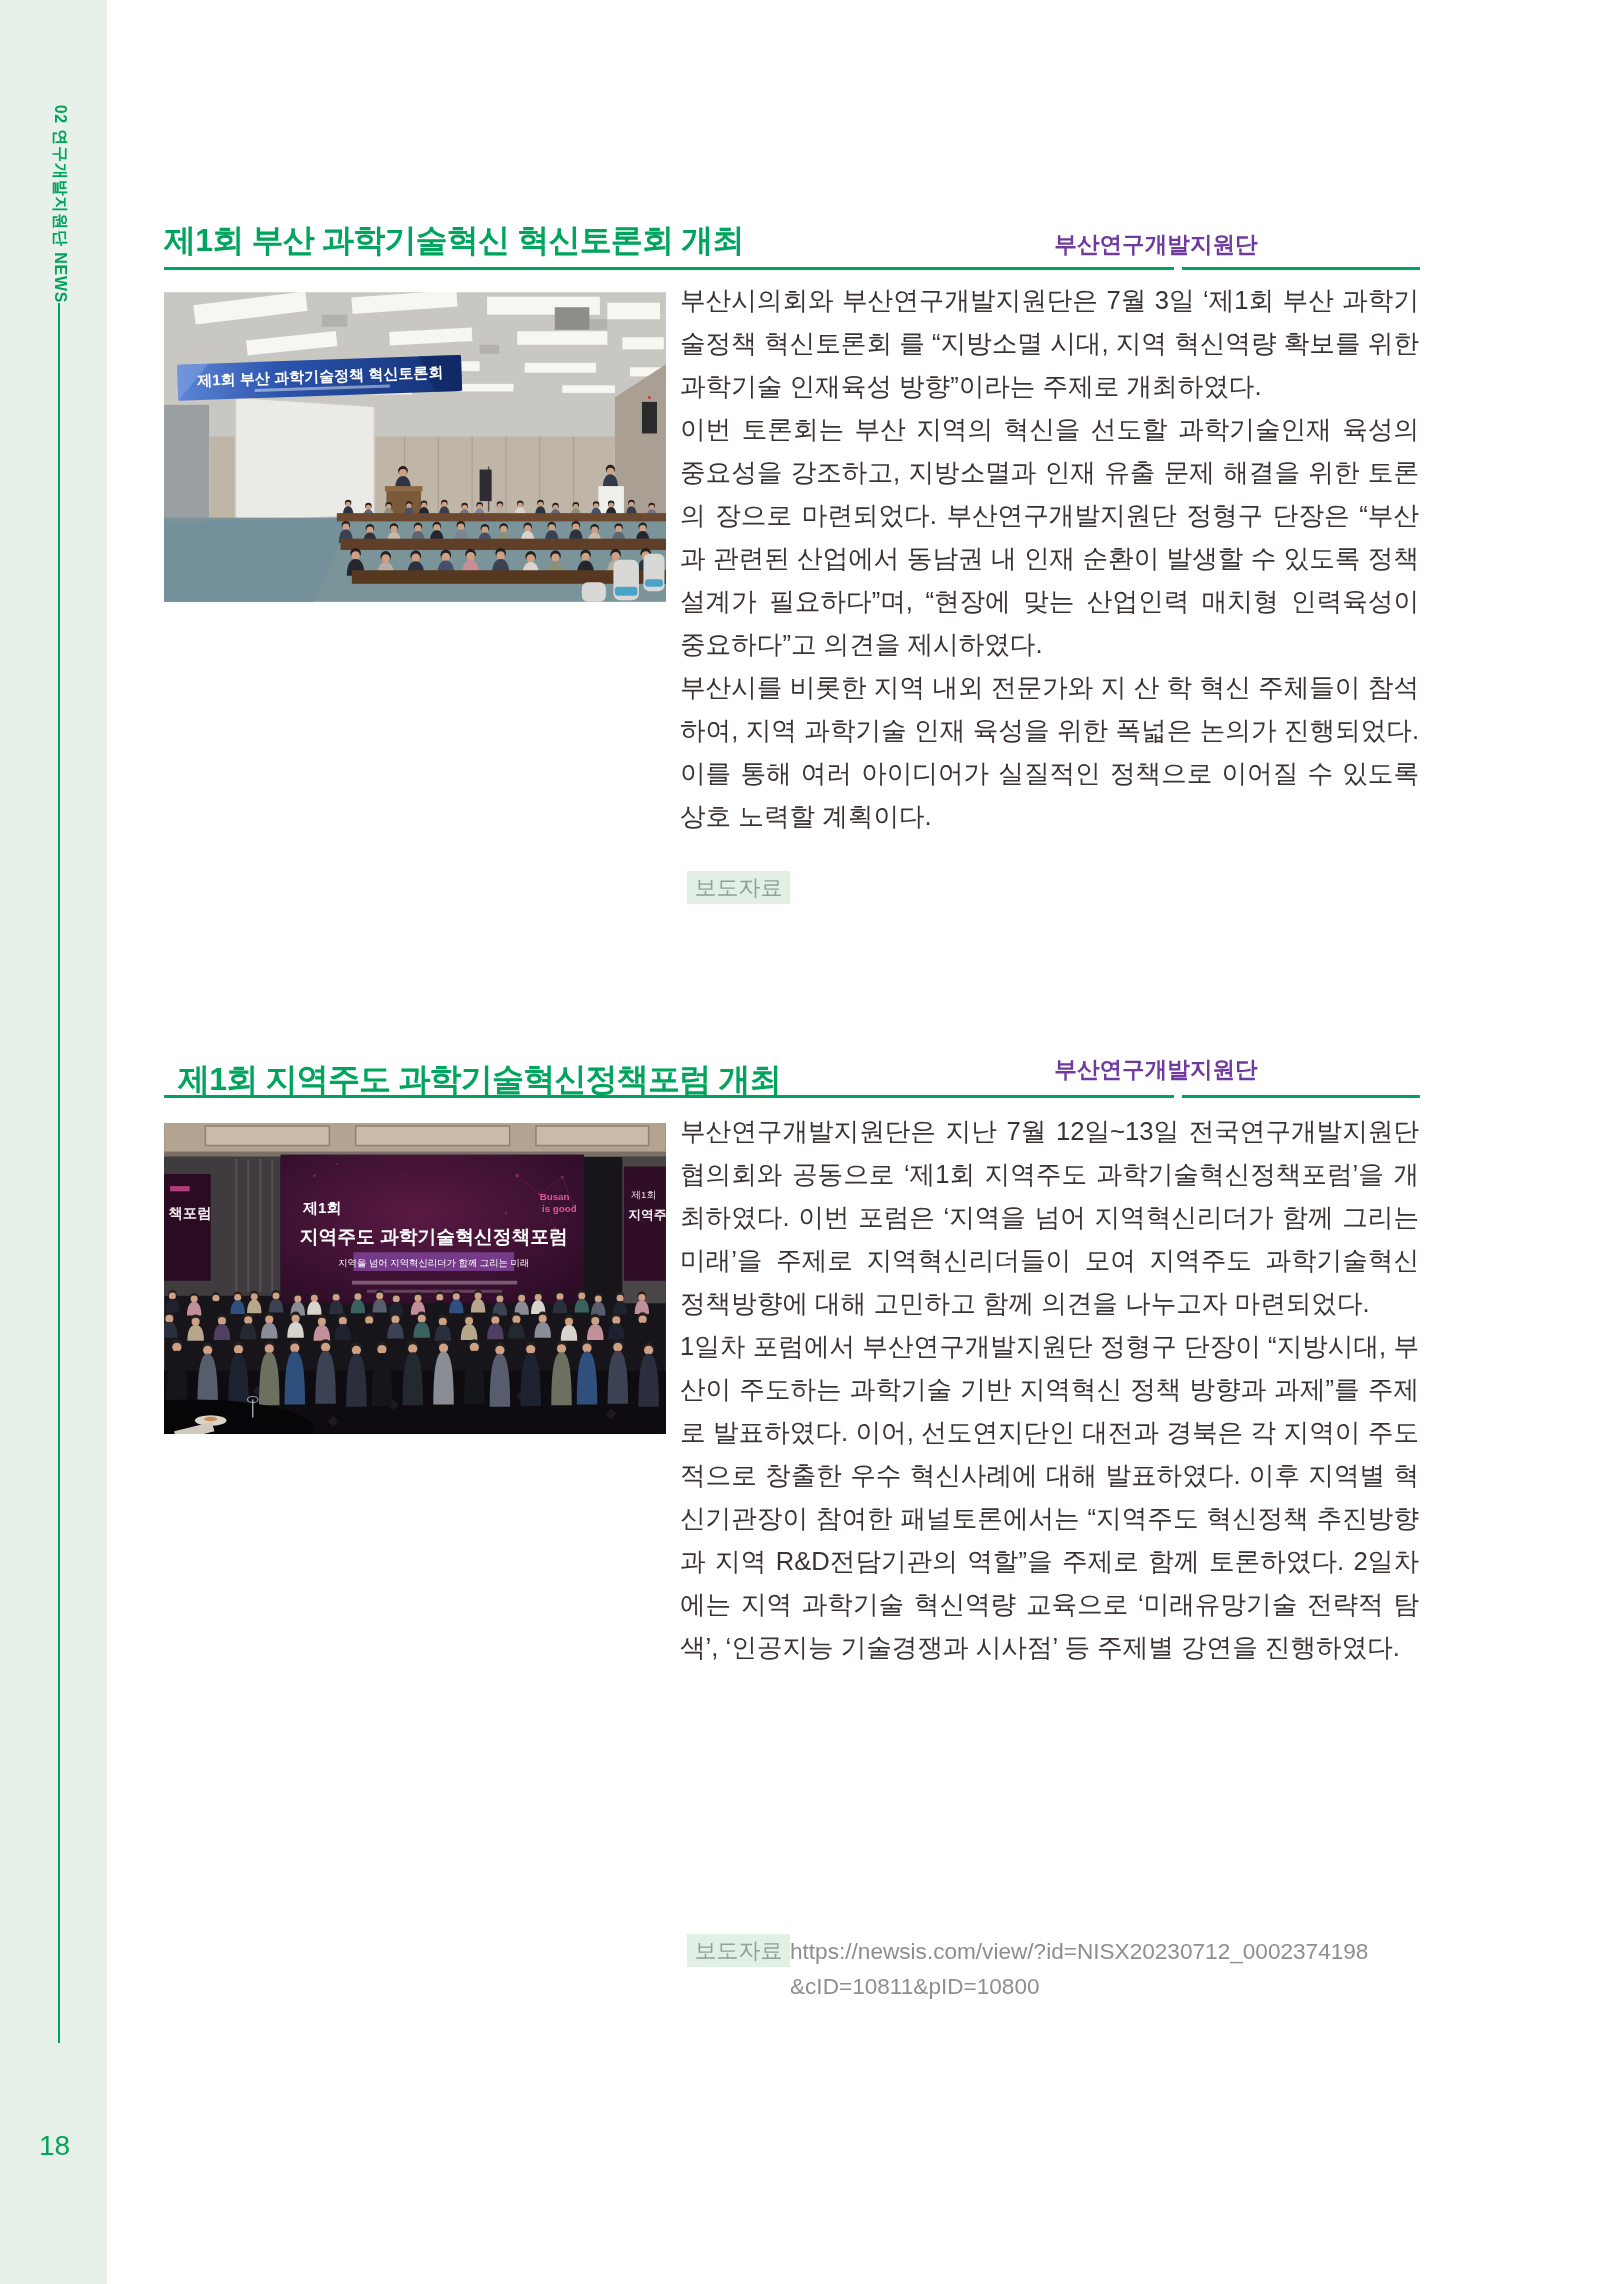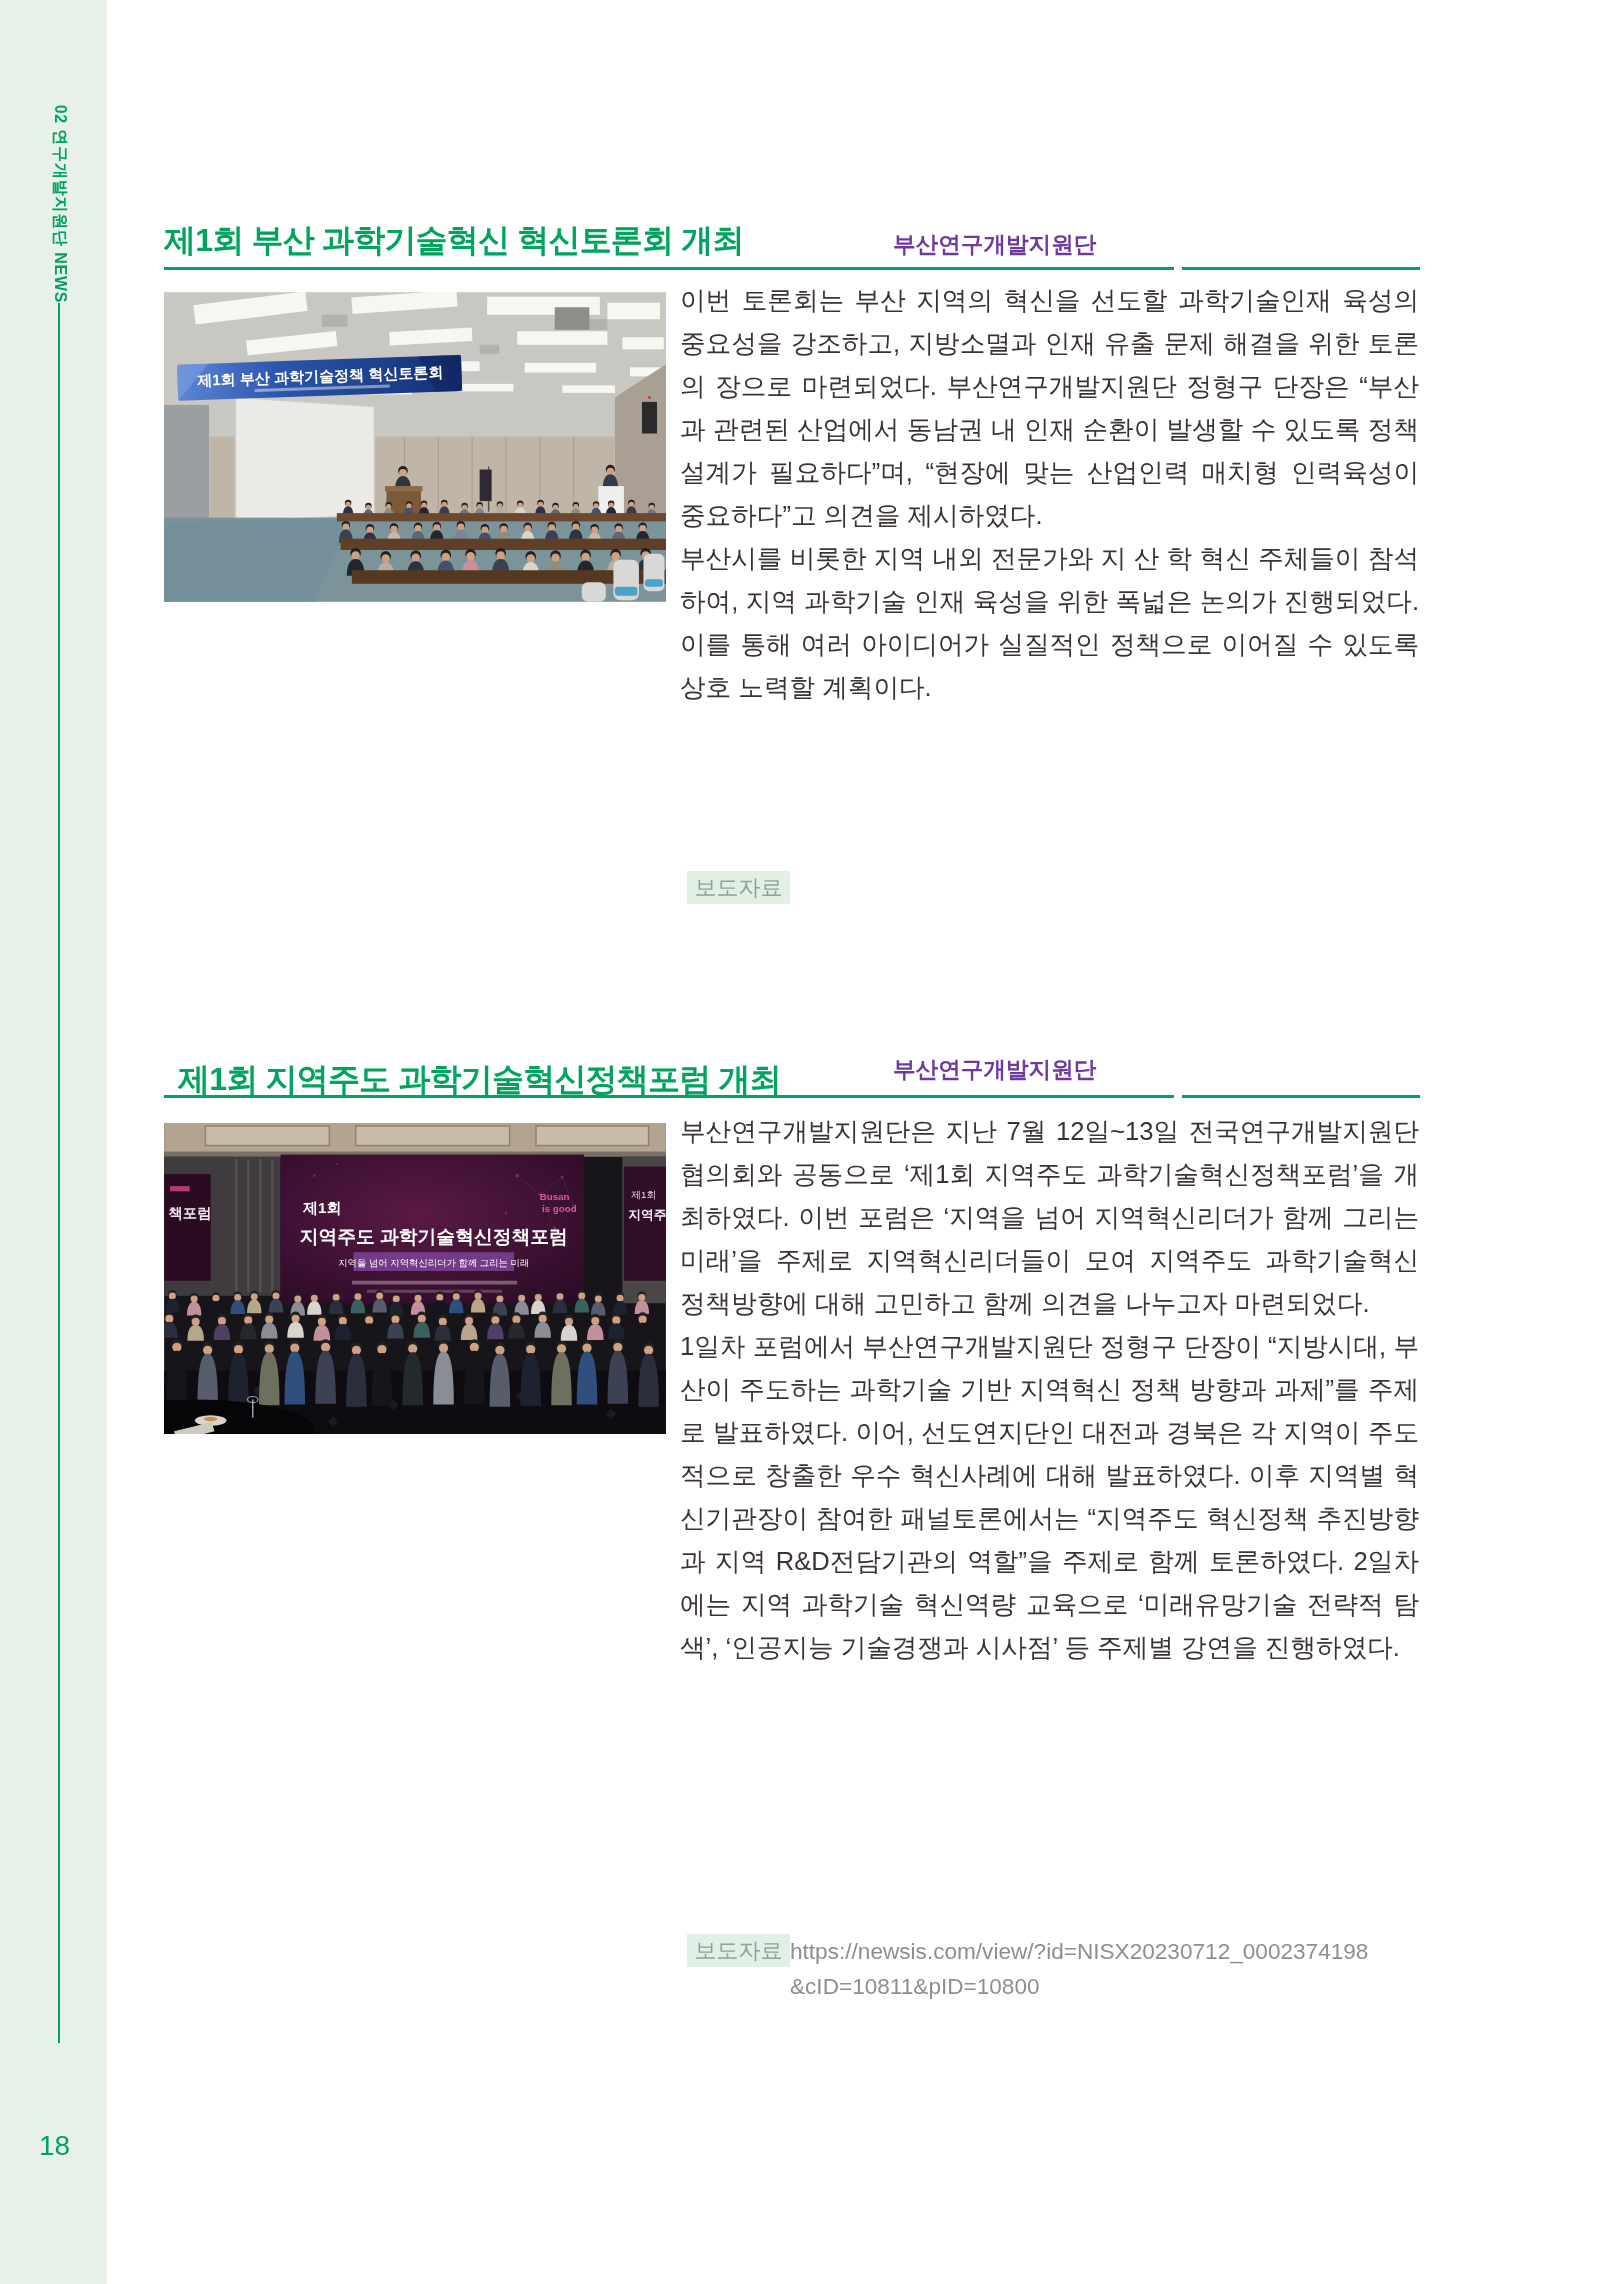--- a/index.html
+++ b/index.html
@@ -17,21 +17,21 @@
 
   
   .sidebar{position:absolute;left:0;top:0;width:107px;height:2284px;background:var(--sidebar-bg);}
   .side-label{position:absolute;left:59px;top:204px;transform:translate(-50%,-50%) rotate(90deg);
     white-space:nowrap;color:var(--green);font-size:16px;font-weight:700;letter-spacing:0.8px;}
   .side-rule{position:absolute;left:58px;top:303px;width:1.5px;height:1740px;background:var(--green);}
   .page-num{position:absolute;left:39px;top:2110px;color:var(--green);font-size:28px;font-weight:400;margin-top:20px;}
 
   
   .article-title{position:absolute;left:164px;color:var(--green);font-size:32px;font-weight:800;letter-spacing:-0.8px;white-space:nowrap;}
-  .article-org{position:absolute;left:893px;width:526px;text-align:left;color:var(--purple);font-size:22.6px;font-weight:700;}
+  .article-org{position:absolute;left:893px;width:526px;text-align:center;color:var(--purple);font-size:22.6px;font-weight:700;}
   .rule{position:absolute;height:3px;background:var(--green);}
   .photo{position:absolute;left:164px;width:502px;}
   .photo svg{display:block;}
   .body-col{position:absolute;left:680px;width:739px;color:var(--body-text);font-size:25.6px;line-height:43px;text-align:justify;}
   .body-col p{margin:0;}
   .press{position:absolute;left:687px;display:flex;align-items:flex-start;gap:0;}
   .press-label{display:inline-block;background:var(--press-bg);color:var(--press-text);
     font-size:22px;line-height:25.6px;padding:3.8px 7.5px;white-space:nowrap;}
   .press-urls{color:var(--url-gray);font-size:22.6px;line-height:35px;}
   .press-urls div{white-space:nowrap;}
@@ -196,20 +196,21 @@
           <rect x="556" y="386" width="32" height="26" rx="8"></rect>
         </g>
         <g fill="#4aa3c8">
           <rect x="600" y="392" width="30" height="12" rx="4"></rect>
           <rect x="640" y="382" width="24" height="10" rx="4"></rect>
         </g>
       </svg>
     </figure>
 
     <div class="body-col" style="top:279px;">
+      <p>부산시의회와 부산연구개발지원단은 7월 3일 ‘제1회 부산 과학기술정책 혁신토론회 를 “지방소멸 시대, 지역 혁신역량 확보를 위한 과학기술 인재육성 방향”이라는 주제로 개최하였다.</p>
       <p>이번 토론회는 부산 지역의 혁신을 선도할 과학기술인재 육성의 중요성을 강조하고, 지방소멸과 인재 유출 문제 해결을 위한 토론의 장으로 마련되었다. 부산연구개발지원단 정형구 단장은 “부산과 관련된 산업에서 동남권 내 인재 순환이 발생할 수 있도록 정책 설계가 필요하다”며, “현장에 맞는 산업인력 매치형 인력육성이 중요하다”고 의견을 제시하였다.</p>
       <p>부산시를 비롯한 지역 내외 전문가와 지 산 학 혁신 주체들이 참석하여, 지역 과학기술 인재 육성을 위한 폭넓은 논의가 진행되었다. 이를 통해 여러 아이디어가 실질적인 정책으로 이어질 수 있도록 상호 노력할 계획이다.</p>
     </div>
 
     <div class="press" style="top:871px;">
       <span class="press-label">보도자료</span>
     </div>
   </section>
 
   <section>

